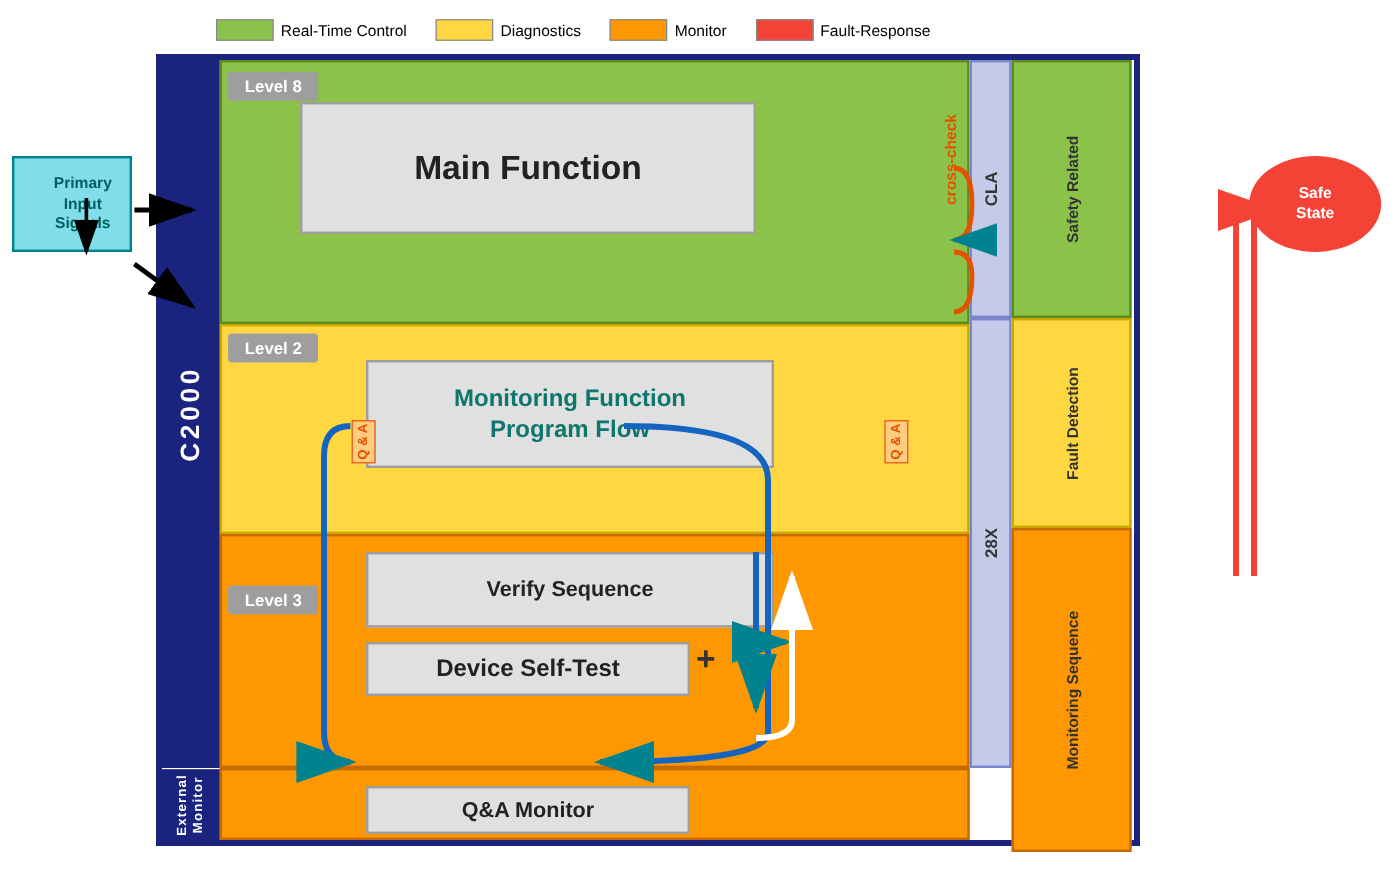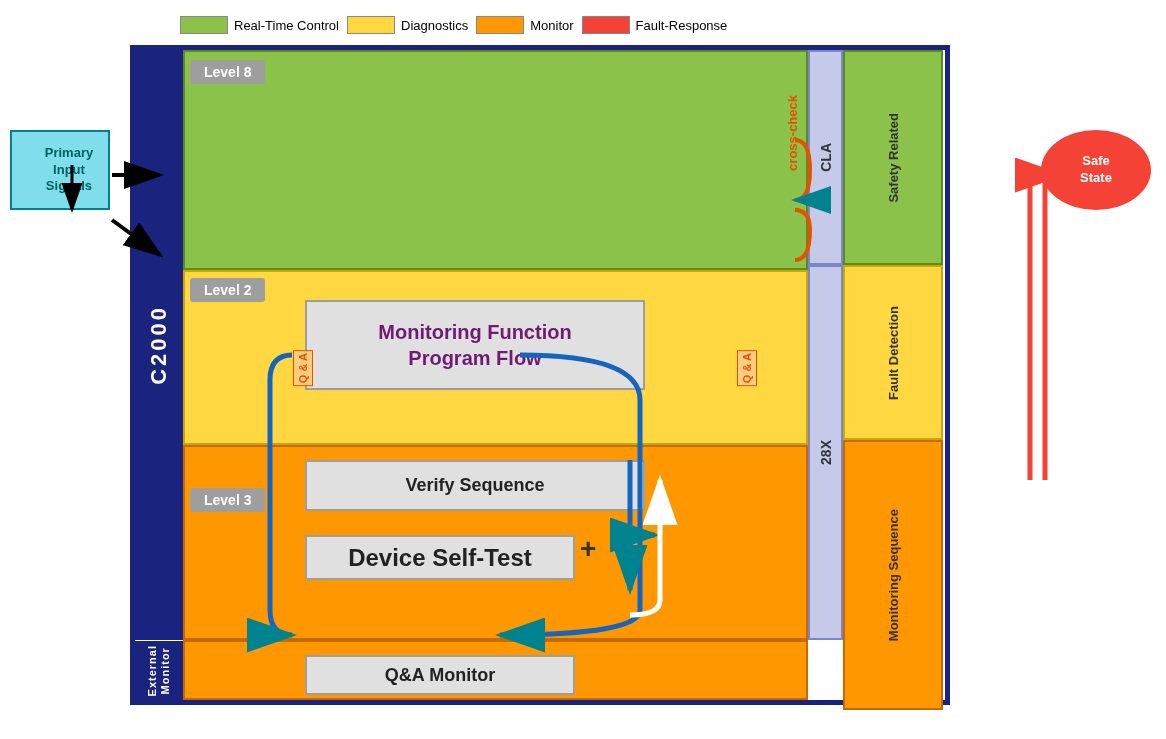--- a/index.html
+++ b/index.html
@@ -8,21 +8,21 @@
       font-family: Arial, sans-serif;
       width: 1166px;
       height: 739px;
       overflow: hidden;
       position: relative;
     }
 
     .legend {
       display: flex;
       align-items: center;
-      gap: 8px;
+      gap: 24px;
       padding: 8px 20px;
       position: absolute;
       top: 8px;
       left: 160px;
       right: 0;
     }
     .legend-item {
       display: flex;
       align-items: center;
       gap: 6px;
@@ -182,32 +182,32 @@
       height: 90px;
       background: #e0e0e0;
       border: 2px solid #9e9e9e;
       display: flex;
       align-items: center;
       justify-content: center;
     }
     .monitoring-function-text {
       font-size: 20px;
       font-weight: bold;
-      color: #701a75;
+      color: #0f766e;
       text-align: center;
       line-height: 1.3;
     }
 
     
     .verify-sequence-box {
       position: absolute;
       top: 415px;
       left: 175px;
       width: 340px;
-      height: 51px;
+      height: 63px;
       background: #e0e0e0;
       border: 2px solid #9e9e9e;
       display: flex;
       align-items: center;
       justify-content: center;
     }
     .verify-sequence-text {
       font-size: 18px;
       font-weight: bold;
       color: #222;
@@ -220,21 +220,21 @@
       left: 175px;
       width: 270px;
       height: 45px;
       background: #e0e0e0;
       border: 2px solid #9e9e9e;
       display: flex;
       align-items: center;
       justify-content: center;
     }
     .device-selftest-text {
-      font-size: 24px;
+      font-size: 20px;
       font-weight: bold;
       color: #222;
     }
 
     
     .qa-monitor-box {
       position: absolute;
       top: 610px;
       left: 175px;
       width: 270px;
@@ -447,20 +447,23 @@
   <div class="level-badge" style="top:15px; left:60px;">
     <span>Level 8</span>
   </div>
   <div class="level-badge" style="top:233px; left:60px;">
     <span>Level 2</span>
   </div>
   <div class="level-badge" style="top:405px; left:60px;margin-top:38px;">
     <span>Level 3</span>
   </div>
 
+  <div class="main-function-box">
+    <span class="main-function-text">Main Function</span>
+  </div>
 
   <div class="monitoring-function-box">
     <span class="monitoring-function-text">Monitoring Function<br>Program Flow</span>
   </div>
 
   <div class="verify-sequence-box">
     <span class="verify-sequence-text">Verify Sequence</span>
   </div>
 
   <div class="device-selftest-box">

